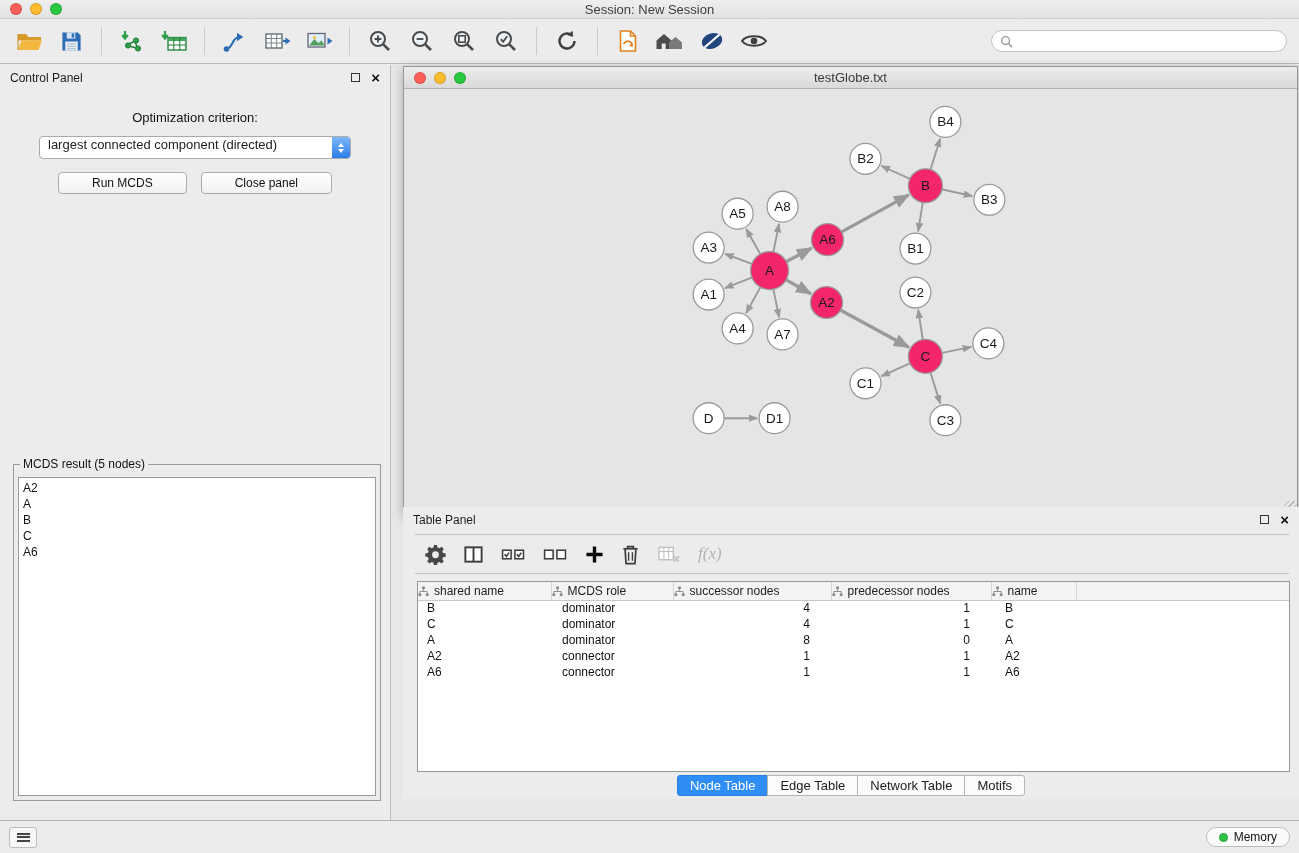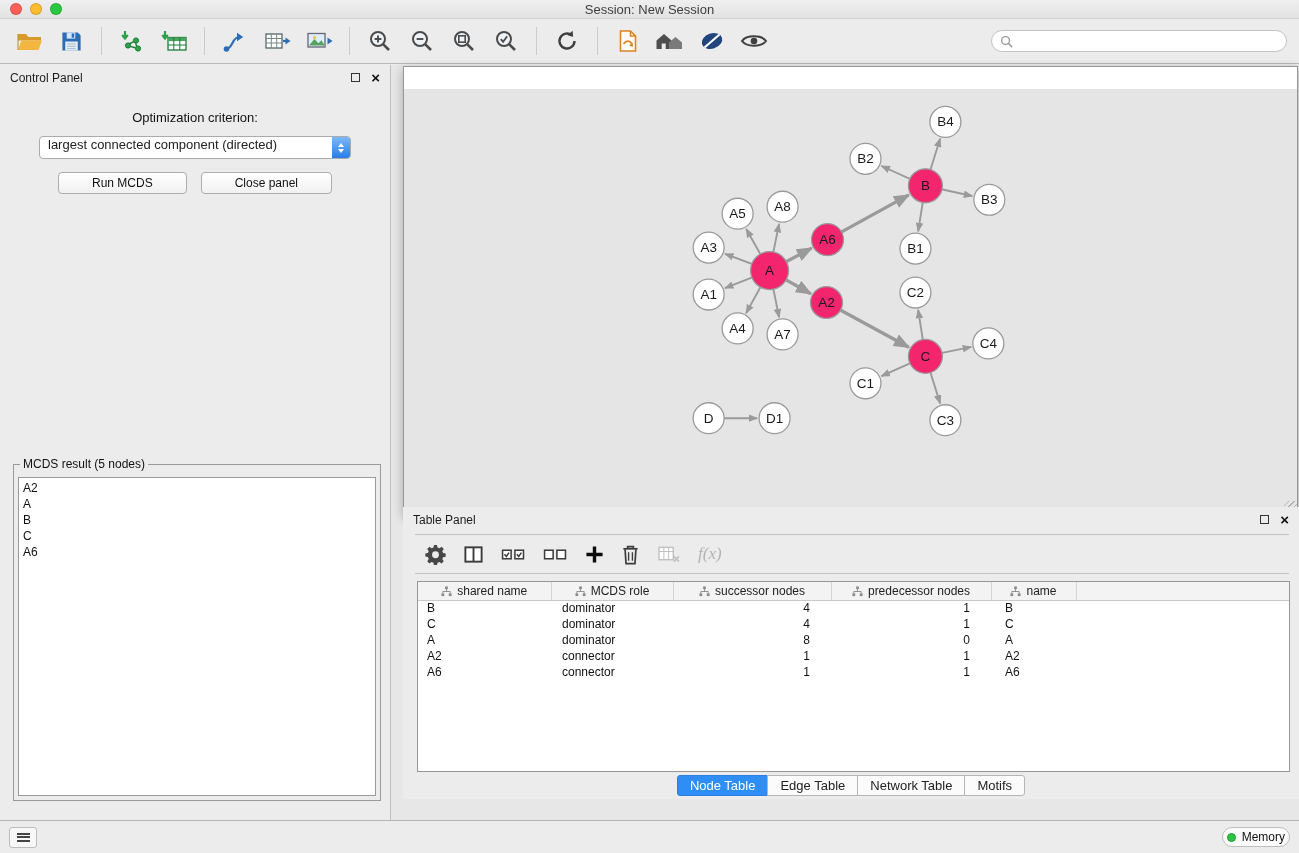--- a/index.html
+++ b/index.html
@@ -58,42 +58,42 @@
   .nw-canvas svg{width:100%;height:100%;display:block}
   .grip{position:absolute;right:0;bottom:0;width:13px;height:13px;background:repeating-linear-gradient(135deg,transparent 0 3px,#b3b3b3 3px 4px)}
 
   
   .table-panel{position:absolute;left:12px;right:0;top:442px;height:292px;background:#ececec}
   .tp-toolbar{margin:2px 10px 0 12px;border-top:1px solid #c2c2c2;border-bottom:1px solid #c2c2c2;height:40px;display:flex;align-items:center;gap:17px;padding:0 10px}
   .tp-tbtn{height:26px;display:flex;align-items:center;justify-content:center}
   .fx{font-family:"Liberation Serif",serif;font-style:italic;font-size:17px;color:#b3b3b3}
   .tp-tablewrap{margin:7px 9px 0 14px;height:191px;background:#fff;border:1px solid #979797;overflow:hidden}
   table.nodetable{border-collapse:collapse;table-layout:fixed;width:100%;font-size:12px}
-  table.nodetable th{background:#f3f3f3;border-right:1px solid #d6d6d6;border-bottom:1px solid #c9c9c9;font-weight:normal;font-size:12px;height:18px;text-align:center;white-space:nowrap;overflow:hidden}
+  table.nodetable th{background:#f3f3f3;border-right:1px solid #d6d6d6;border-bottom:1px solid #c9c9c9;font-weight:normal;font-size:12px;height:18px;text-align:left;white-space:nowrap;overflow:hidden}
   table.nodetable th .thc{display:inline-flex;align-items:center;gap:5px;vertical-align:middle}
   table.nodetable td{height:16px;white-space:nowrap;overflow:hidden;color:#111}
   td.c0{padding-left:9px}
   td.c1{padding-left:11px}
   td.c2,td.c3{text-align:right;padding-right:21px}
   td.c4{padding-left:14px}
   .hier-icon{width:11px;height:11px}
   .hier-icon rect{fill:#8a8a8a}
   .hier-icon path{stroke:#8a8a8a;fill:none;stroke-width:1}
   .tp-tabs{position:absolute;left:0;right:0;bottom:3px;display:flex;justify-content:center}
   .tp-tab{font-size:13px;padding:2px 12px;background:#fbfbfb;border:1px solid #b5b5b5;margin-left:-1px;color:#222}
   .tp-tab:first-child{margin-left:0;border-radius:3px 0 0 3px}
   .tp-tab:last-child{border-radius:0 3px 3px 0}
   .tp-tab.active{background:#2f8ef5;border-color:#2a7fe0;color:#fff}
 
   
   .statusbar{position:absolute;left:0;right:0;bottom:0;height:33px;background:#ececec;border-top:1px solid #b3b3b3;display:flex;align-items:center;padding:0 9px}
   .sb-listbtn{width:28px;height:21px;border:1px solid #bcbcbc;border-radius:3px;background:#f7f7f7;display:flex;align-items:center;justify-content:center;gap:0}
   .list-glyph{width:13px;height:9px;border-top:2px solid #444;border-bottom:2px solid #444;position:relative}
   .list-glyph:after{content:"";position:absolute;left:0;right:0;top:1.5px;height:2px;background:#444}
-  .sb-memory{margin-left:auto;display:flex;align-items:center;gap:6px;border:1px solid #bdbdbd;background:#fbfbfb;border-radius:10px;padding:2px 4px;font-size:12px;color:#111}
+  .sb-memory{margin-left:auto;display:flex;align-items:center;gap:6px;border:1px solid #bdbdbd;background:#fbfbfb;border-radius:10px;padding:2px 12px;font-size:12px;color:#111}
   .mem-dot{width:9px;height:9px;border-radius:50%;background:#2fc342;border:1px solid #1f9c31}
 </style>
 </head>
 <body>
 
 <div class="titlebar">
   <div class="lights">
     <span class="light" style="background:#ff5f57"></span>
     <span class="light" style="background:#febc2e"></span>
     <span class="light" style="background:#28c840"></span>
@@ -263,20 +263,28 @@
           <div class="mcds-item">B</div>
           <div class="mcds-item">C</div>
           <div class="mcds-item">A6</div>
         </div>
     </fieldset>
   </div>
 
   <div class="workspace">
 
     <div class="network-window">
+      <div class="nw-titlebar">
+        <div class="lights">
+          <span class="light" style="background:#ff5f57"></span>
+          <span class="light" style="background:#febc2e"></span>
+          <span class="light" style="background:#28c840"></span>
+        </div>
+        <div class="title-text">testGlobe.txt</div>
+      </div>
       <div class="nw-canvas">
         <svg id="graph-svg" viewBox="0 0 894 426" preserveAspectRatio="none">
           <defs>
             <marker id="arrow" viewBox="0 0 10 8" refX="9" refY="4" markerWidth="5" markerHeight="4" orient="auto">
               <path d="M0,0 L10,4 L0,8 z" fill="#9a9a9a"></path>
             </marker>
           </defs>
           <g id="edges-layer">
               <line x1="366" y1="182" x2="342.56685824238366" y2="140.2597162442459" stroke="#9a9a9a" stroke-width="1.9" marker-end="url(#arrow)"></line>
               <line x1="366" y1="182" x2="375.5164513249232" y2="135.14977809268595" stroke="#9a9a9a" stroke-width="1.9" marker-end="url(#arrow)"></line>

